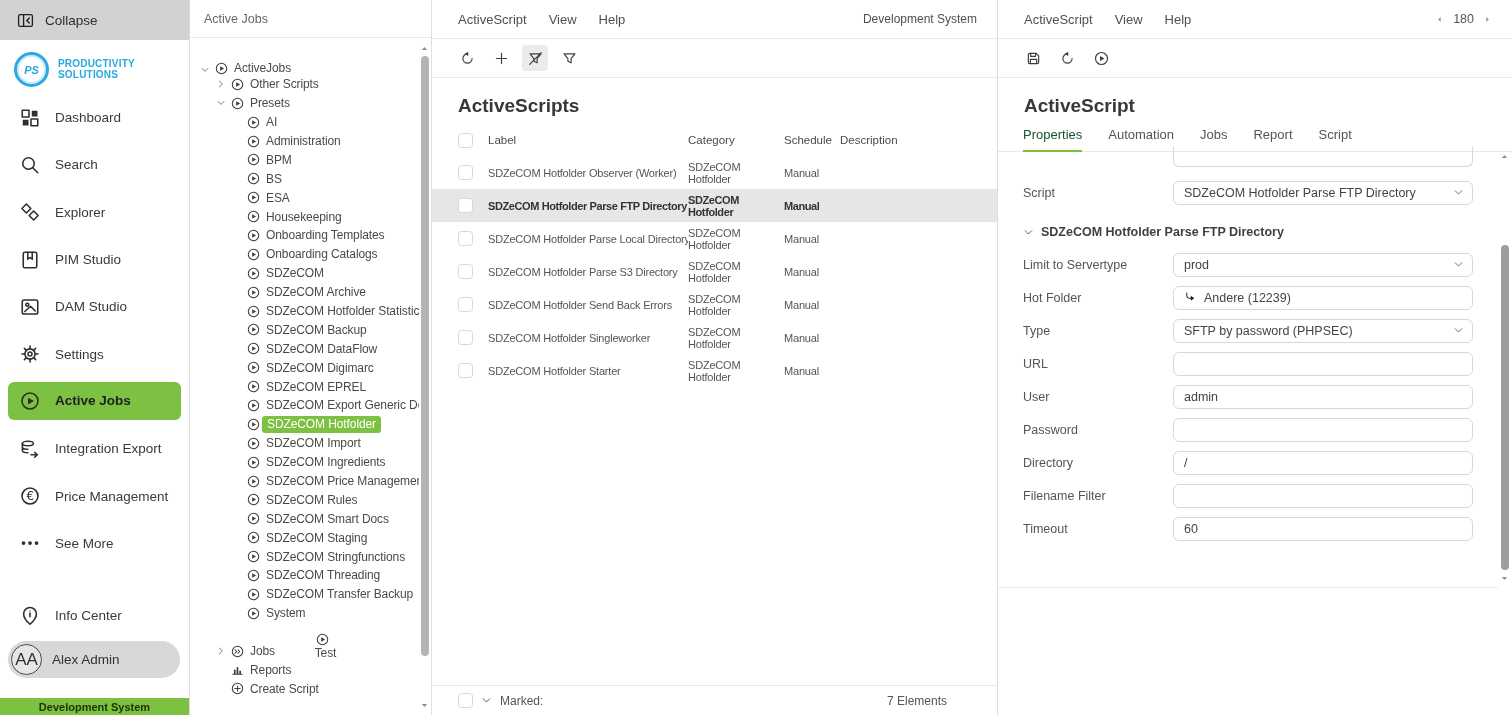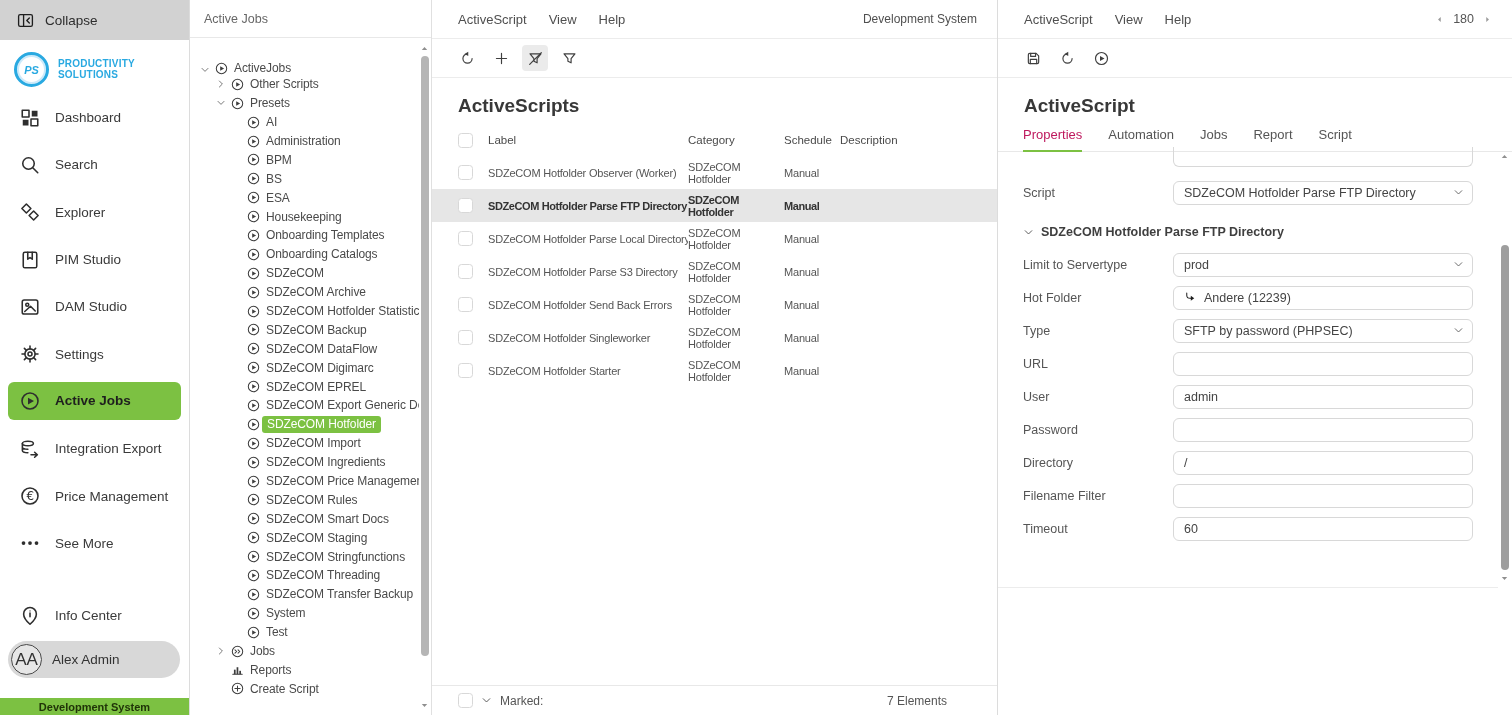--- a/index.html
+++ b/index.html
@@ -64,21 +64,21 @@
   .checkbox{width:15px;height:15px;border:1.5px solid #d8d8d8;border-radius:3.5px;background:#fff;box-sizing:border-box;}
   #list-footer{position:absolute;bottom:0;left:0;right:0;height:29px;border-top:1px solid #e8e8e8;
                display:flex;align-items:center;gap:8px;padding:0 50px 0 26px;font-size:12px;color:#555;background:#fff;}
   #list-footer .icn{width:11px;height:11px;color:#444;}
   
   #detail-panel{position:absolute;left:998px;top:0;bottom:0;right:0;background:#fff;}
   .pager{display:flex;align-items:center;gap:9px;font-size:12.5px;color:#555;}
   .pager .icn{width:9px;height:9px;color:#9a9a9a;}
   #tabs{display:flex;gap:26px;padding-left:25px;margin-top:10px;border-bottom:1px solid #e8e8e8;}
   .tab{font-size:13px;color:#555;padding-bottom:8px;border-bottom:2px solid transparent;margin-bottom:-1px;}
-  .tab.active{color:#be185d;border-bottom-color:#7cc142;}
+  .tab.active{color:#14532d;border-bottom-color:#7cc142;}
   #form-area{position:absolute;top:147px;left:0;width:500px;bottom:127px;padding-left:25px;box-sizing:border-box;
              border-bottom:1px solid #ececec;overflow:hidden;}
   .partial-input{margin-left:150px;width:300px;height:20px;border:1px solid #d8d8d8;border-top:none;
                  border-radius:0 0 6px 6px;box-sizing:border-box;}
   .form-row{display:flex;align-items:center;height:33px;}
   .form-row.first{margin-top:9px;}
   .form-label{width:150px;font-size:12.5px;color:#555;flex:none;}
   .form-control{width:300px;height:24px;border:1px solid #d8d8d8;border-radius:6px;background:#fff;box-sizing:border-box;
                 display:flex;align-items:center;padding:0 22px 0 10px;font-size:12.5px;color:#444;position:relative;
                 white-space:nowrap;overflow:hidden;}
@@ -538,21 +538,21 @@
         <div class="tree-row" style="padding-left: 42px;">
           <span class="icn tw-chev"></span>
           <span class="icn tw-icon">
             <svg viewBox="0 0 16 16" fill="none" stroke="currentColor" stroke-width="1.25" stroke-linecap="round" stroke-linejoin="round">
               <circle cx="8" cy="8" r="6.4"></circle>
               <path d="M6.4 5.3 L11.2 8 L6.4 10.7 Z" fill="currentColor" stroke="none"></path>
             </svg>
           </span>
           <span class="tree-label">System</span>
         </div>
-        <div class="tree-row" style="padding-left: 42px;">
+        <div class="tree-row" style="padding-left: 42px; flex-direction: column;">
           <span class="icn tw-chev"></span>
           <span class="icn tw-icon">
             <svg viewBox="0 0 16 16" fill="none" stroke="currentColor" stroke-width="1.25" stroke-linecap="round" stroke-linejoin="round">
               <circle cx="8" cy="8" r="6.4"></circle>
               <path d="M6.4 5.3 L11.2 8 L6.4 10.7 Z" fill="currentColor" stroke="none"></path>
             </svg>
           </span>
           <span class="tree-label">Test</span>
         </div>
         <div class="tree-row" style="padding-left: 26px;">

